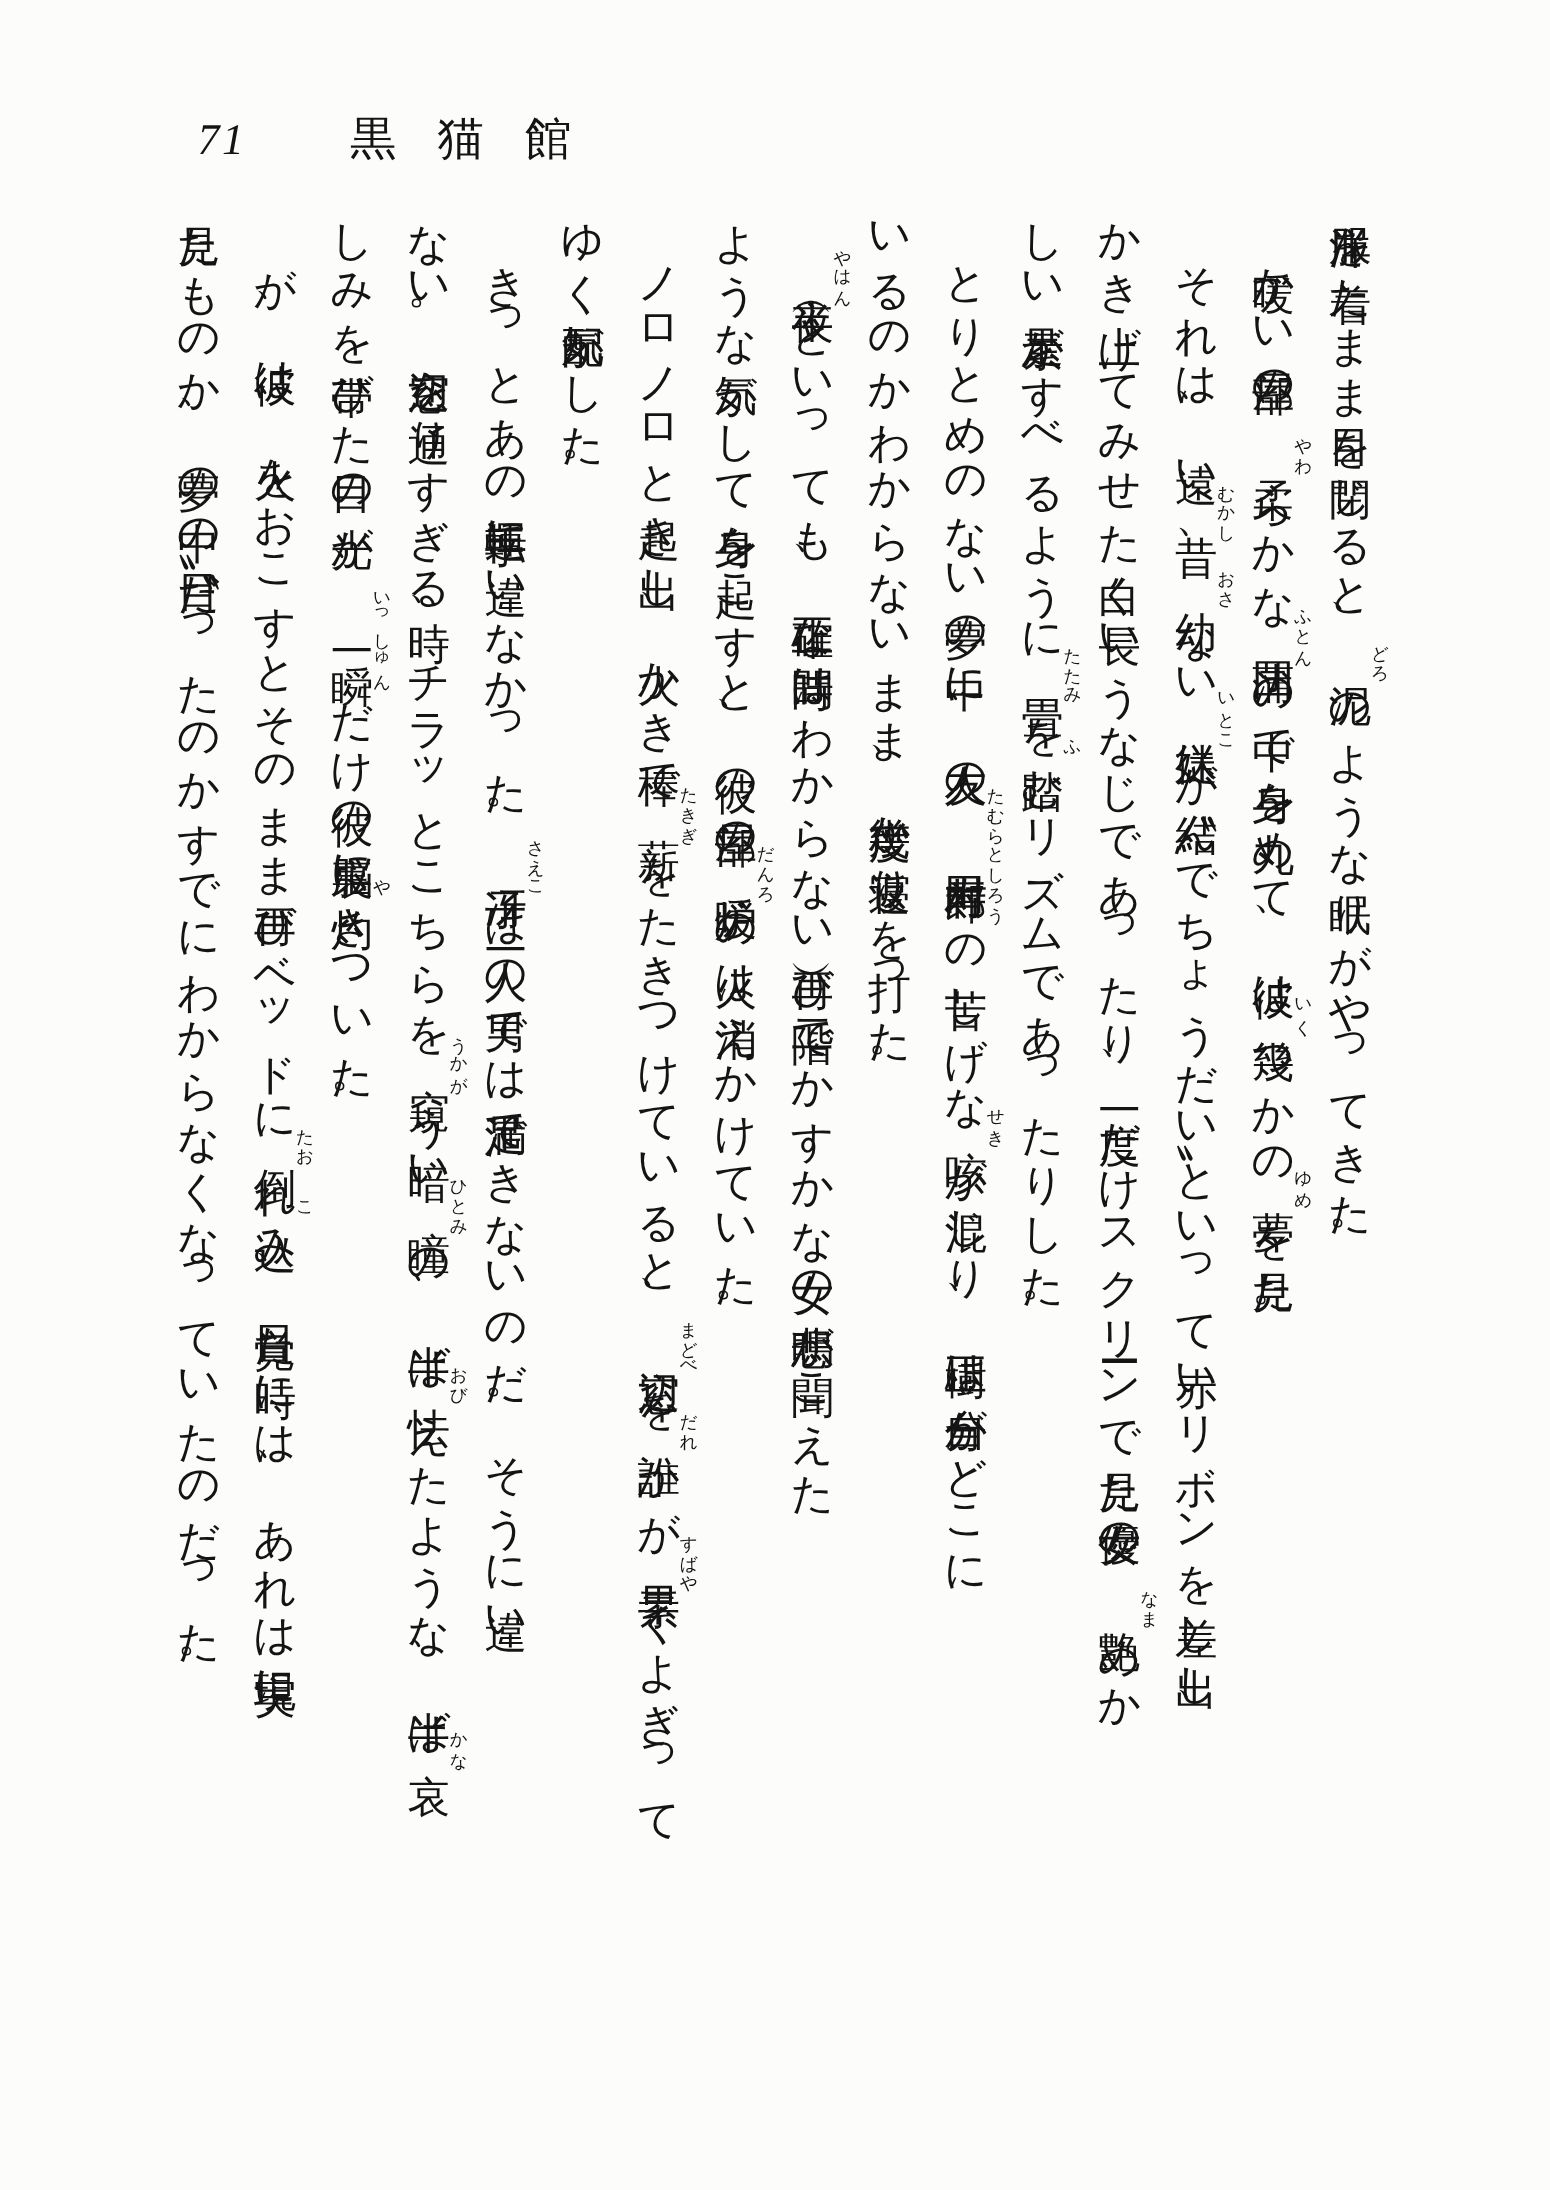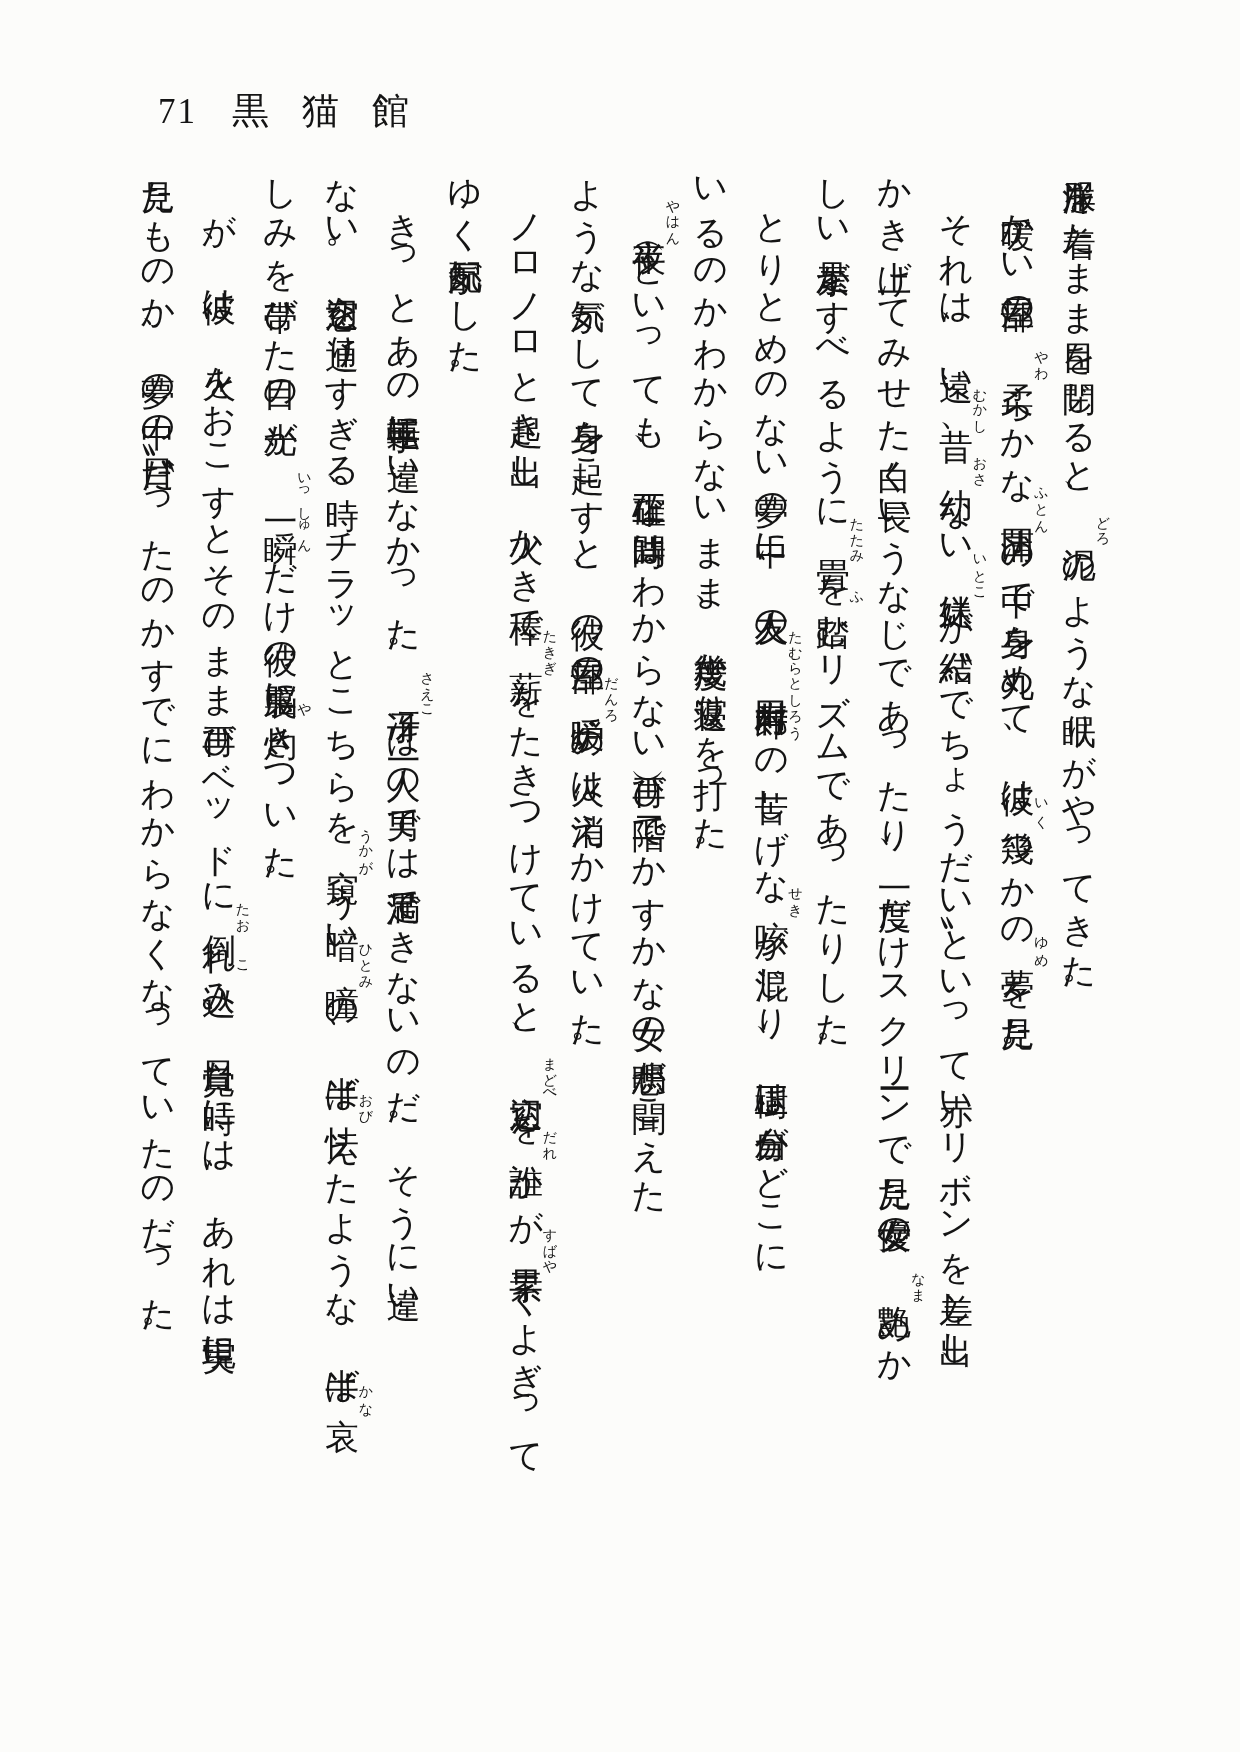--- a/index.html
+++ b/index.html
@@ -19,24 +19,25 @@
   .running-head{
     position:absolute;
     top:86px;left:158px;
     font-size:36px;
     letter-spacing:2px;
     white-space:nowrap;
   }
   .running-head .folio{
     display:inline-block;
     font-size:35px;
+    font-style:italic;
   }
   .running-head .title{
     display:inline-block;
-    margin-left:24px;
+    margin-left:72px;
     font-size:37px;
     letter-spacing:33px;
   }
   
   .text-block{
     position:absolute;
     top:155px;
     right:130px;
     height:1450px;
     writing-mode:vertical-rl;

